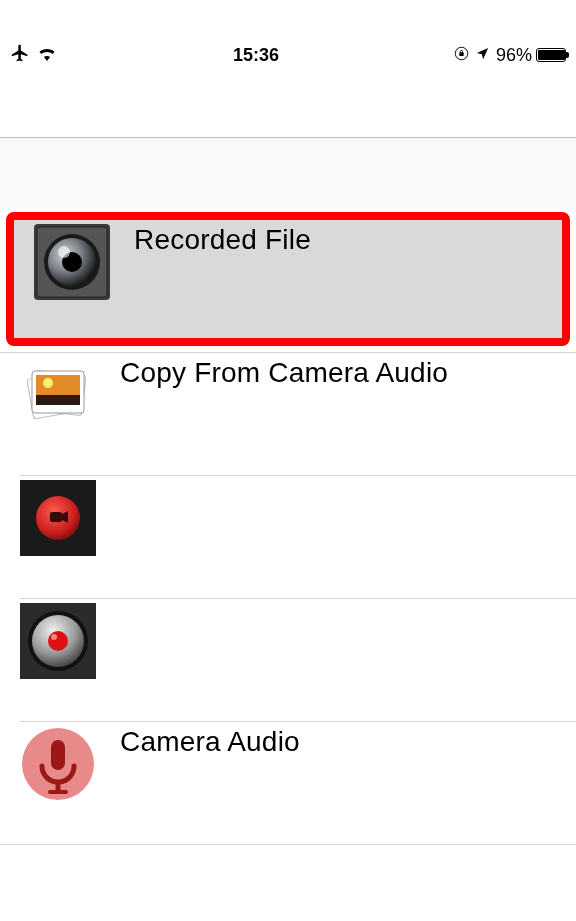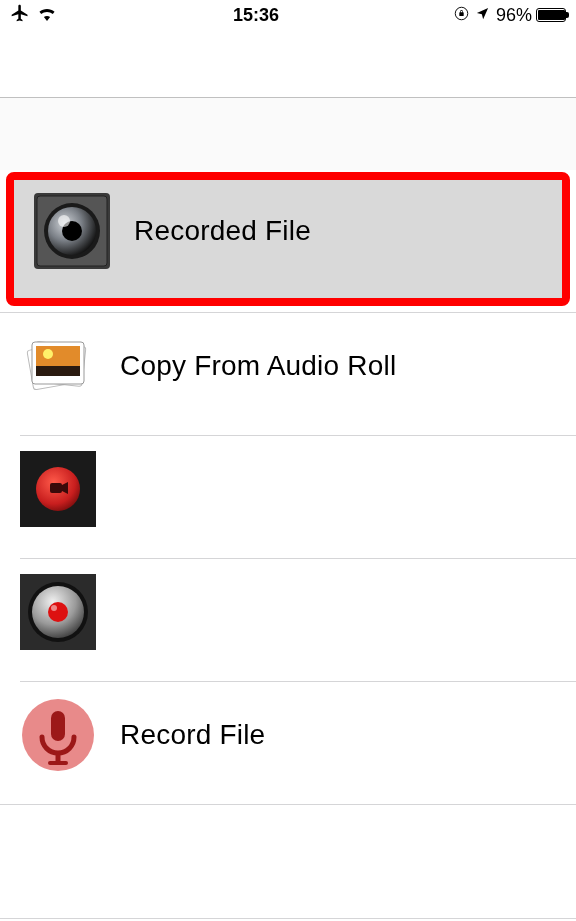--- a/index.html
+++ b/index.html
@@ -11,20 +11,21 @@
       color: #000;
     }
     .status-bar {
       display: flex;
       align-items: center;
       justify-content: space-between;
       padding: 6px 10px 4px 10px;
       height: 28px;
       font-size: 18px;
       font-weight: 500;
+      margin-top: 40px;
     }
     .status-left, .status-right {
       display: flex;
       align-items: center;
       gap: 6px;
     }
     .status-center { font-weight: 600; }
     .battery {
       display: inline-flex;
       align-items: center;
@@ -59,21 +60,21 @@
       border-bottom: 1px solid #c0c0c0;
       background: #fff;
     }
     .gap-region {
       height: 72px;
       background: #fafafa;
     }
     .list { background: #fff; }
     .row {
       display: flex;
-      align-items: center;
+      align-items: flex-start;
       padding: 4px 20px 20px 20px;
       gap: 24px;
       min-height: 122px;
     }
     .separator {
       height: 1px;
       background: #d5d5d7;
       margin-left: 20px;
     }
     .icon-wrap {
@@ -175,21 +176,21 @@
     <div class="icon-wrap">
       <svg width="76" height="76" viewBox="0 0 76 76">
         <rect x="10" y="18" width="50" height="40" rx="3" fill="#fff" stroke="#bbb" transform="rotate(-10 35 38)"></rect>
         <rect x="14" y="16" width="50" height="40" rx="3" fill="#fff" stroke="#bbb" transform="rotate(6 39 36)"></rect>
         <rect x="12" y="14" width="52" height="42" rx="3" fill="#fff" stroke="#999"></rect>
         <rect x="16" y="18" width="44" height="30" fill="#e28b2a"></rect>
         <rect x="16" y="38" width="44" height="10" fill="#2a1a10"></rect>
         <circle cx="28" cy="26" r="5" fill="#fff06a"></circle>
       </svg>
     </div>
-    <div class="row-label">Copy From Audio Roll</div>
+    <div class="row-label">Copy From Camera Audio</div>
   </div>
   <div class="separator"></div>
 
   <div class="row">
     <div class="icon-wrap">
       <svg width="76" height="76" viewBox="0 0 76 76">
         <rect x="0" y="0" width="76" height="76" fill="#1a1a1a"></rect>
         <circle cx="38" cy="38" r="22" fill="url(#g3)"></circle>
         <defs>
           <radialGradient id="g3" cx="40%" cy="35%" r="70%">
@@ -228,21 +229,21 @@
   <div class="row">
     <div class="icon-wrap">
       <svg width="76" height="76" viewBox="0 0 76 76">
         <circle cx="38" cy="38" r="36" fill="#e88a8a"></circle>
         <rect x="31" y="14" width="14" height="30" rx="7" fill="#9c1818"></rect>
         <path d="M22 40c0 9 7 16 16 16s16-7 16-16" fill="none" stroke="#9c1818" stroke-width="5" stroke-linecap="round"></path>
         <rect x="35.5" y="56" width="5" height="10" fill="#9c1818"></rect>
         <rect x="28" y="64" width="20" height="4" rx="2" fill="#9c1818"></rect>
       </svg>
     </div>
-    <div class="row-label">Record File</div>
+    <div class="row-label">Camera Audio</div>
   </div>
   <div class="separator" style="margin-left:0;"></div>
 
 </div>
 
 <div style="position:relative;height:120px;">
   <div class="bottom-line" style="bottom:6px;"></div>
 
 </div>
 

